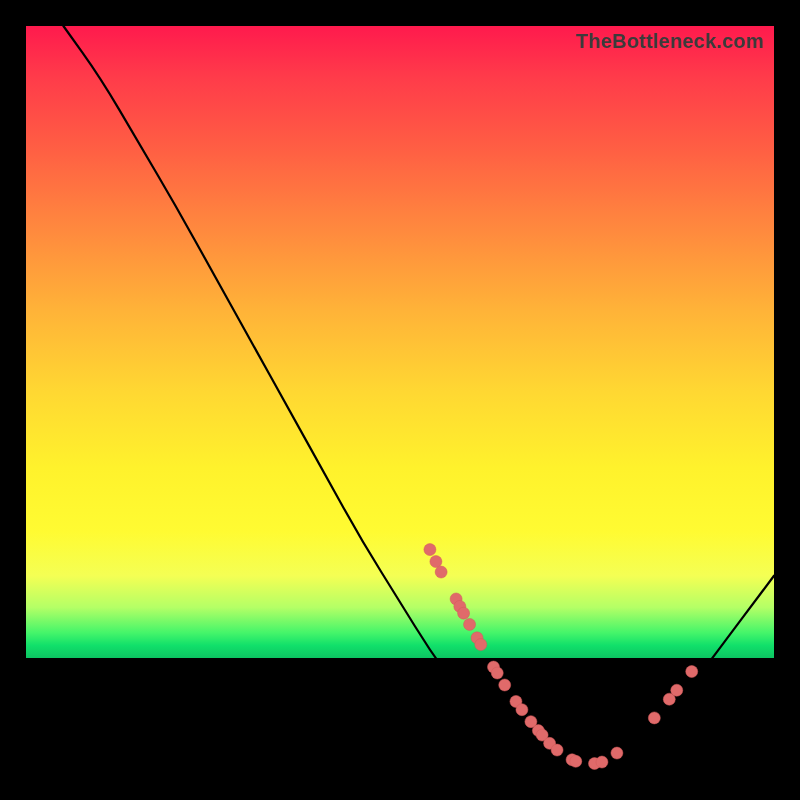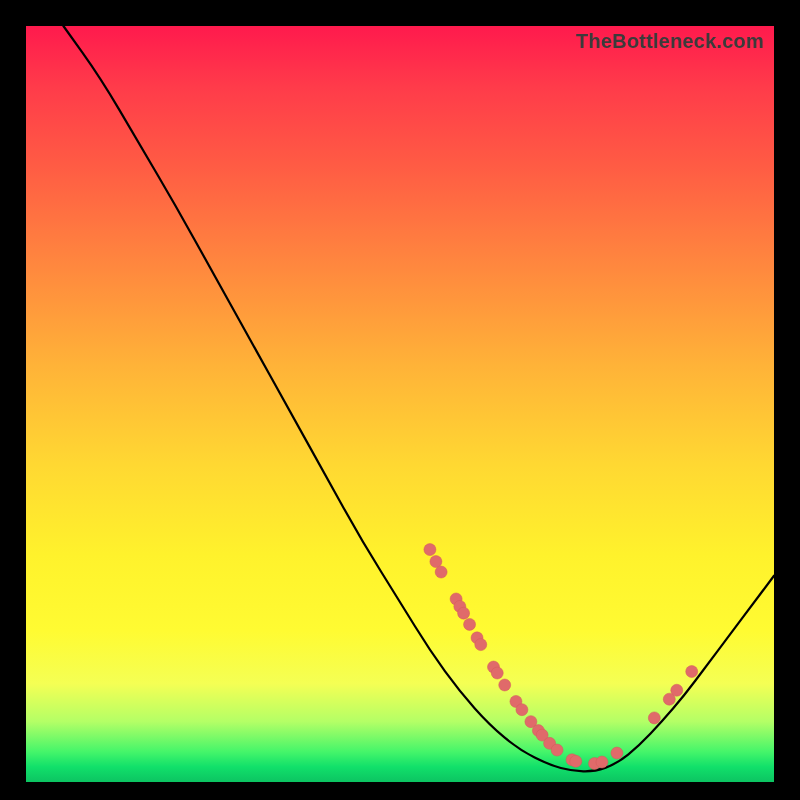--- a/index.html
+++ b/index.html
@@ -9,21 +9,21 @@
     height: 800px;
     background: #000;
     overflow: hidden;
     font-family: Arial, Helvetica, sans-serif;
   }
   .frame {
     position: absolute;
     left: 26px;
     top: 26px;
     width: 748px;
-    height: 756px;
+    height: 632px;
     background: linear-gradient(
       to bottom,
       #ff1a4d 0%,
       #ff3b4a 8%,
       #ff5a44 18%,
       #ff823f 30%,
       #ffb338 45%,
       #ffd832 58%,
       #fff22c 70%,
       #fffb32 80%,

